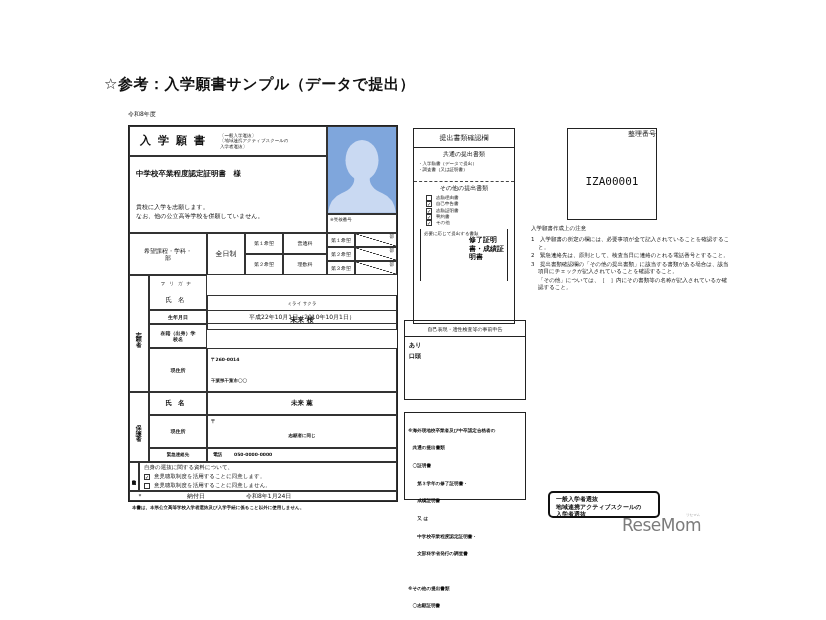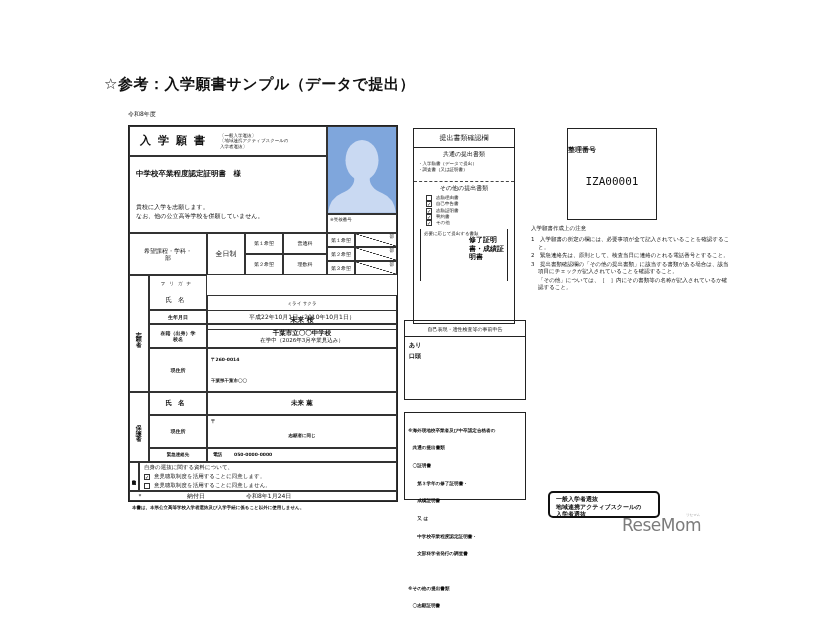--- a/index.html
+++ b/index.html
@@ -24,21 +24,21 @@
   .val-big { font-size: 7px; font-weight: bold; }
   .lbl { font-size: 5px; font-weight: bold; }
   .diag { background: linear-gradient(to top right, transparent 48%, #333 49%, #333 51%, transparent 52%); justify-content: flex-end; padding-right: 2px; font-size: 4.5px; align-items: flex-start; }
 
   
   .mid-box { border: 1.5px solid #222; }
   .note { font-size: 5px; line-height: 1.35; }
 
   
   .numbox { left: 567px; top: 128px; width: 90px; height: 92px; border: 1.5px solid #222; }
-  .numbox .t { position: absolute; top: 16px; width: 100%; text-align: left; font-size: 7px; font-weight: bold; }
+  .numbox .t { position: absolute; top: 0; width: 100%; text-align: right; font-size: 7px; font-weight: normal; }
   .numbox .v { position: absolute; top: 46px; width: 100%; text-align: center; font-size: 11px; font-family: "DejaVu Sans Mono", monospace; }
   .notes { left: 531px; top: 225px; width: 200px; font-size: 5.5px; line-height: 1.35; }
   .notes p { margin-top: 1px; text-indent: -7px; padding-left: 7px; }
 
   .tag { left: 548px; top: 491px; width: 112px; height: 27px; border: 2px solid #111; border-radius: 5px; font-size: 6px; font-weight: bold; padding: 2px 6px; line-height: 1.25; }
   .logo { left: 622px; top: 515px; font-size: 17px; font-weight: normal; color: #7c7c7c; letter-spacing: -0.5px; }
   .logo-kana { left: 686px; top: 513px; font-size: 3.5px; color: #999; }
   .cb { display: inline-block; width: 6px; height: 6px; border: 0.8px solid #333; margin-right: 4px; vertical-align: middle; font-size: 5px; line-height: 5px; text-align: center; }
 </style>
 </head>
@@ -94,24 +94,20 @@
     <span style="letter-spacing:4px;font-size:4.5px;">フリガナ</span>
     <span style="letter-spacing:6px;font-size:6.5px;">氏名</span>
   </div>
   <div class="cell" style="left:78px;top:149px;width:190px;height:35px;flex-direction:column;justify-content:space-around;margin-top:20px;">
     <span class="val" style="font-size:4.5px;">ミライ サクラ</span>
     <span class="val-big">未来 桜</span>
   </div>
   <div class="cell lbl" style="left:20px;top:184px;width:58px;height:14px;">生年月日</div>
   <div class="cell val" style="left:78px;top:184px;width:190px;height:14px;">平成22年10月1日（2010年10月1日）</div>
   <div class="cell lbl" style="left:20px;top:198px;width:58px;height:24px;padding:0 10px;">在籍（出身）学校名</div>
-  <div class="cell" style="left:78px;top:198px;width:190px;height:24px;flex-direction:column;">
-    <span class="val-big" style="font-size:6.5px;">千葉市立〇〇中学校</span>
-    <span class="val" style="font-size:5.5px;">在学中（2026年3月卒業見込み）</span>
-  </div>
   <div class="cell lbl" style="left:20px;top:222px;width:58px;height:44px;">現住所</div>
   <div class="cell" style="left:78px;top:222px;width:190px;height:44px;flex-direction:column;align-items:flex-start;justify-content:space-around;padding-left:3px;font-weight:bold;font-size:4.5px;">
     <span>〒260-0014</span>
     <span>千葉県千葉市〇〇</span>
   </div>
 
   <div class="cell" style="left:0;top:266px;width:20px;height:70px;">
     <span class="vert">保護者</span>
   </div>
   <div class="cell" style="left:20px;top:266px;width:58px;height:23px;font-size:6.5px;letter-spacing:6px;font-weight:bold;">氏名</div>

